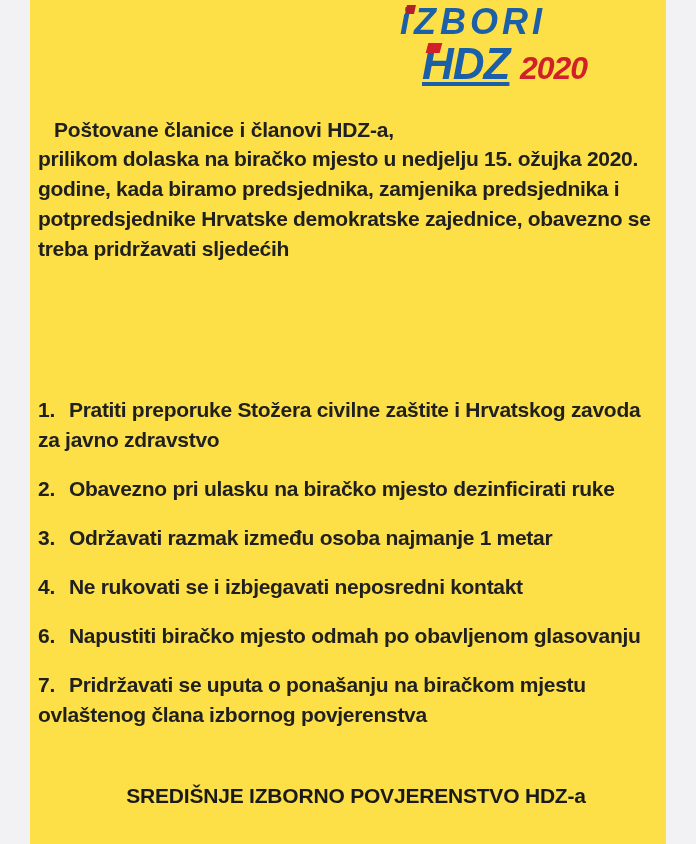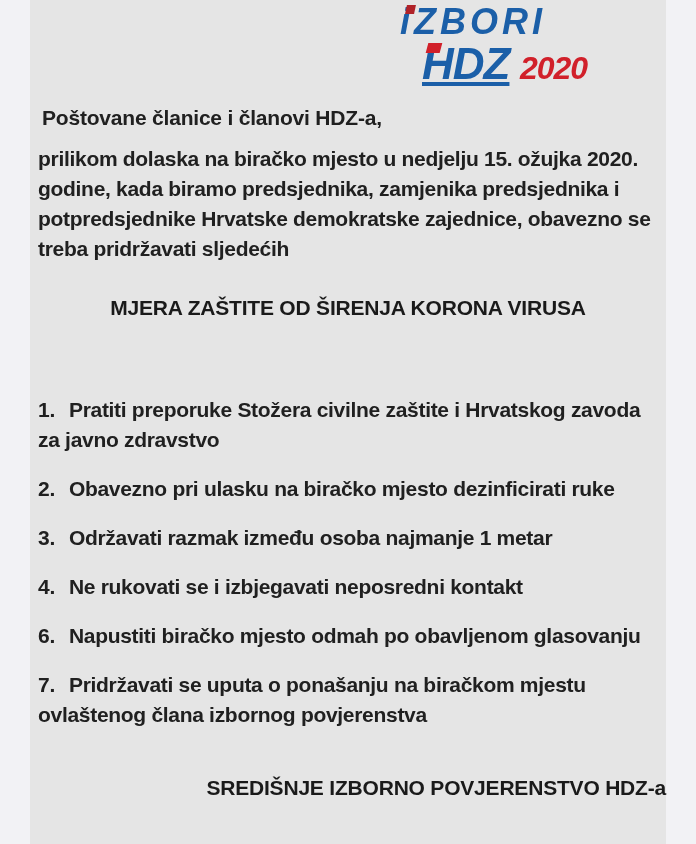--- a/index.html
+++ b/index.html
@@ -7,21 +7,21 @@
   body {
     width:696px; height:844px; position:relative; overflow:hidden;
     background:#ffffff;
     font-family:"Liberation Sans", sans-serif;
     color:#202020;
   }
   .strip { position:absolute; top:0; height:844px; background:#f2f2f5; }
   .strip-left  { left:0;  width:30px; }
   .strip-right { right:0; width:30px; }
 
-  .page { position:absolute; left:30px; top:0; width:636px; height:844px; background:#e5e5e5; }
+  .page { position:absolute; left:30px; top:0; width:636px; height:844px; background:#fde047; }
 
   
   .logo { position:absolute; top:4px; left:370px; }
   .izbori-line {
     position:relative; display:inline-block;
     font-size:36px; font-weight:700; font-style:italic;
     letter-spacing:4px; color:#1b5fa8; line-height:1;
   }
   .i-dot {
     position:absolute; left:6px; top:1px; width:9px; height:9px;
@@ -41,42 +41,42 @@
     background:#d1202a; transform:skewX(-15deg);
   }
   .year-word {
     display:inline-block; margin-left:6px;
     font-size:32px; font-weight:700; font-style:italic;
     letter-spacing:-1px; color:#d1202a;
   }
 
   
   .greeting {
-    position:absolute; left:8px; top:99px; margin:4px;
+    position:absolute; left:8px; top:99px; margin:16px;
     font-size:21px; font-weight:600; line-height:30px; letter-spacing:-0.2px;
   }
   .intro {
     position:absolute; left:8px; top:144px; margin:0; width:632px;
     font-size:21px; font-weight:600; line-height:30px; letter-spacing:-0.3px;
   }
   .heading {
     position:absolute; left:0; top:296px; margin:0; width:636px;
     text-align:center; font-size:21px; font-weight:700; letter-spacing:-0.2px;
     color:#1a1a1a;
   }
   .measures { position:absolute; left:8px; top:356px; width:620px;margin-top:39px; }
   .measure {
     margin:0 0 19px 0;
     font-size:21px; font-weight:600; line-height:30px; letter-spacing:-0.3px;
   }
   .measure.one-line { white-space:nowrap; }
   .m-num { margin-right:14px; }
   .footer-sign {
-    position:absolute; left:0; top:776px; margin:0; width:636px;
-    text-align:right; font-size:21px; font-weight:700; letter-spacing:-0.2px;
+    position:absolute; left:0; top:776px; margin:8px; width:636px;
+    text-align:center; font-size:21px; font-weight:700; letter-spacing:-0.2px;
     color:#1a1a1a;
   }
 </style>
 </head>
 <body>
 
 <div class="strip strip-left"></div>
 <div class="strip strip-right"></div>
 
 <div class="page">
@@ -92,21 +92,20 @@
         <span class="hdz-red-mark"></span>
       </span>
       <span class="year-word">2020</span>
     </span>
   </div>
 
   <p class="greeting">Poštovane članice i članovi HDZ-a,</p>
 
   <p class="intro">prilikom dolaska na biračko mjesto u nedjelju 15. ožujka 2020. godine, kada biramo predsjednika, zamjenika predsjednika i potpredsjednike Hrvatske demokratske zajednice, obavezno se treba pridržavati sljedećih</p>
 
-  <h2 class="heading">MJERA ZAŠTITE OD ŠIRENJA KORONA VIRUSA</h2>
 
   <div class="measures">
     <p class="measure"><span class="m-num">1.</span><span>Pratiti preporuke Stožera civilne zaštite i Hrvatskog zavoda za javno zdravstvo</span></p>
     <p class="measure one-line"><span class="m-num">2.</span><span>Obavezno pri ulasku na biračko mjesto dezinficirati ruke</span></p>
     <p class="measure one-line"><span class="m-num">3.</span><span>Održavati razmak između osoba najmanje 1 metar</span></p>
     <p class="measure one-line"><span class="m-num">4.</span><span>Ne rukovati se i izbjegavati neposredni kontakt</span></p>
     <p class="measure one-line"><span class="m-num">6.</span><span>Napustiti biračko mjesto odmah po obavljenom glasovanju</span></p>
     <p class="measure"><span class="m-num">7.</span><span>Pridržavati se uputa o ponašanju na biračkom mjestu ovlaštenog člana izbornog povjerenstva</span></p>
   </div>
 

